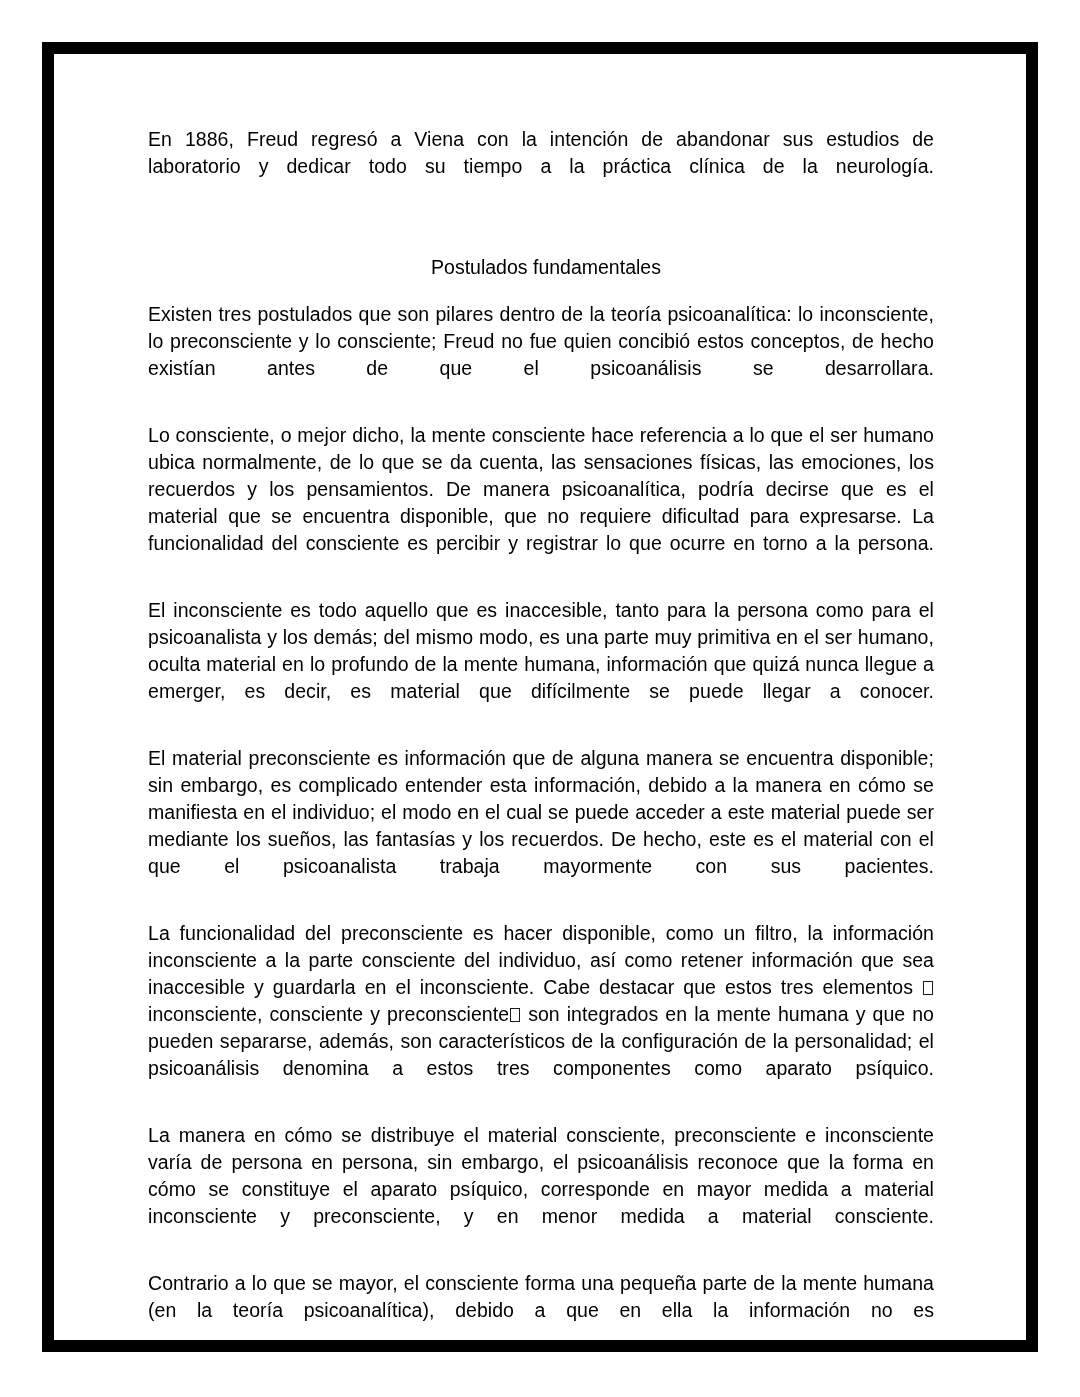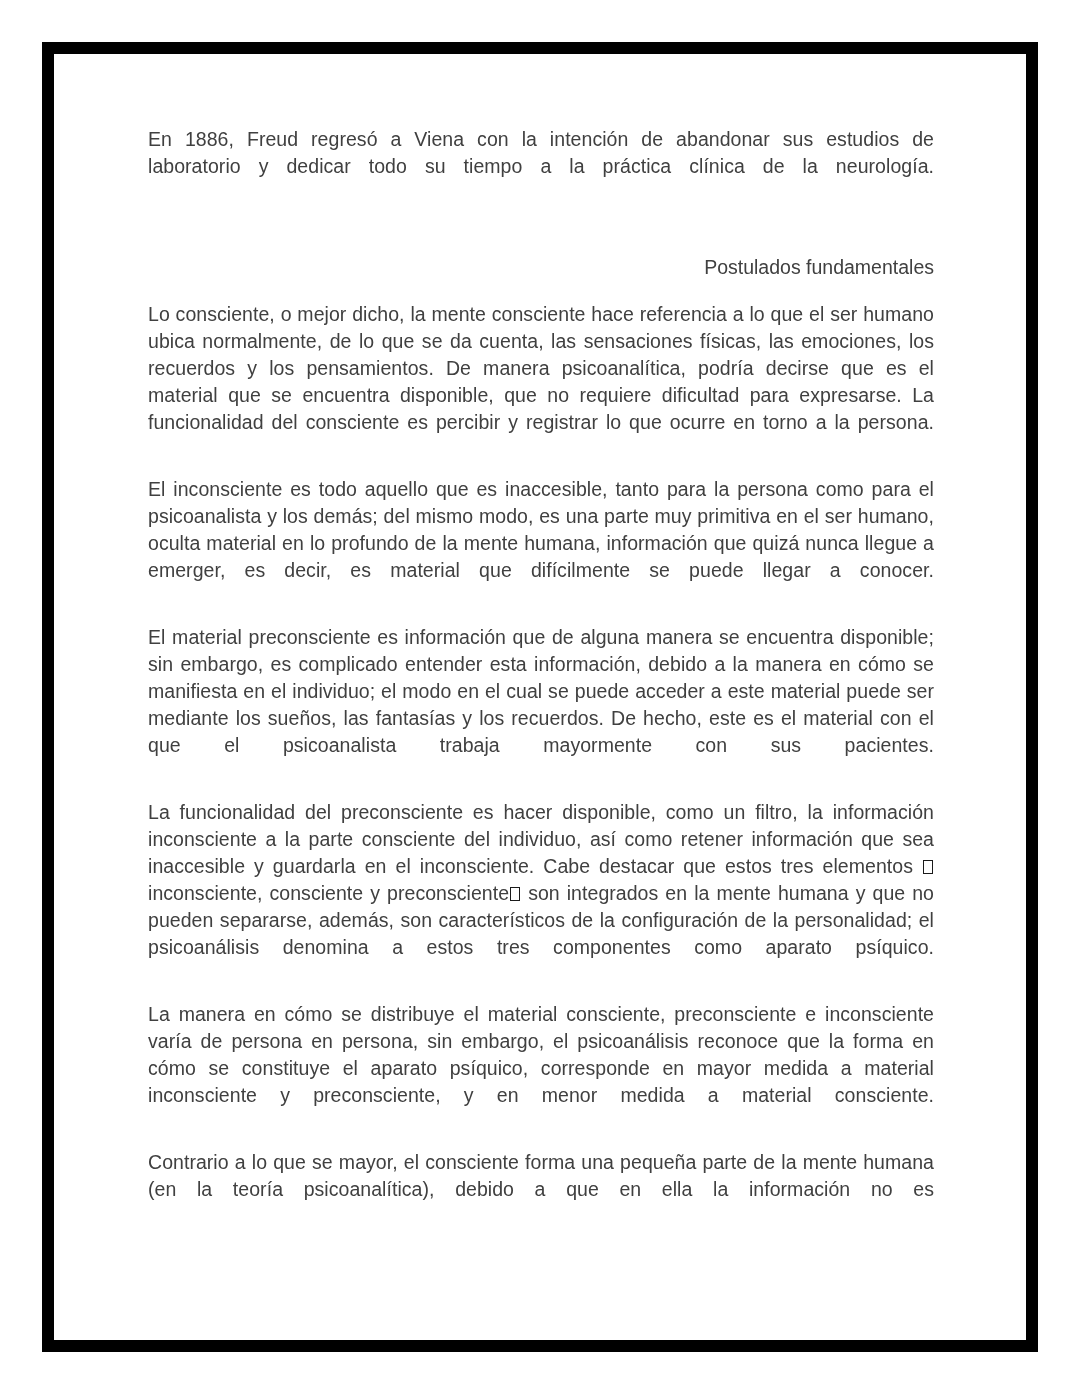--- a/index.html
+++ b/index.html
@@ -25,21 +25,21 @@
     border: 12px solid #000000;
     background: #ffffff;
   }
 
   
   .doc-body {
     position: absolute;
     left: 94px;            
     top: 72px;             
     width: 786px;          
-    color: #404040;
+    color: #000000;
   }
 
   .para {
     margin: 0 0 13px 0;
     font-size: 19.5px;
     line-height: 27px;
     text-align: justify;
     text-justify: inter-word;
     letter-spacing: 0.05px;
     
@@ -57,21 +57,21 @@
   .spacer-gap {
     height: 34px;
   }
 
   .section-heading {
     margin: 0 0 20px 0;
     padding-left: 10px;    
     font-size: 19.5px;
     line-height: 27px;
     font-weight: 400;
-    text-align: right;
+    text-align: center;
   }
 
   .tofu {
     display: inline-block;
     width: 10px;
     height: 14px;
     border: 1.3px solid #1a1a1a;
     box-sizing: border-box;
     vertical-align: -1px;
     margin: 0 1px;
@@ -83,20 +83,21 @@
 <div class="page-frame">
 
   <div class="doc-body">
 
     <p class="para">En 1886, Freud regresó a Viena con la intención de abandonar sus estudios de laboratorio y dedicar todo su tiempo a la práctica clínica de la neurología.</p>
 
     <div class="spacer-gap"></div>
 
     <p class="section-heading">Postulados fundamentales</p>
 
+    <p class="para">Existen tres postulados que son pilares dentro de la teoría psicoanalítica: lo inconsciente, lo preconsciente y lo consciente; Freud no fue quien concibió estos conceptos, de hecho existían antes de que el psicoanálisis se desarrollara.</p>
 
     <p class="para">Lo consciente, o mejor dicho, la mente consciente hace referencia a lo que el ser humano ubica normalmente, de lo que se da cuenta, las sensaciones físicas, las emociones, los recuerdos y los pensamientos. De manera psicoanalítica, podría decirse que es el material que se encuentra disponible, que no requiere dificultad para expresarse. La funcionalidad del consciente es percibir y registrar lo que ocurre en torno a la persona.</p>
 
     <p class="para">El inconsciente es todo aquello que es inaccesible, tanto para la persona como para el psicoanalista y los demás; del mismo modo, es una parte muy primitiva en el ser humano, oculta material en lo profundo de la mente humana, información que quizá nunca llegue a emerger, es decir, es material que difícilmente se puede llegar a conocer.</p>
 
     <p class="para">El material preconsciente es información que de alguna manera se encuentra disponible; sin embargo, es complicado entender esta información, debido a la manera en cómo se manifiesta en el individuo; el modo en el cual se puede acceder a este material puede ser mediante los sueños, las fantasías y los recuerdos. De hecho, este es el material con el que el psicoanalista trabaja mayormente con sus pacientes.</p>
 
     <p class="para"><span>La funcionalidad del preconsciente es hacer disponible, como un filtro, la información inconsciente a la parte consciente del individuo, así como retener información que sea inaccesible y guardarla en el inconsciente. Cabe destacar que estos tres elementos </span><span class="tofu"></span><span>inconsciente, consciente y preconsciente</span><span class="tofu"></span><span> son integrados en la mente humana y que no pueden separarse, además, son característicos de la configuración de la personalidad; el psicoanálisis denomina a estos tres componentes como aparato psíquico.</span></p>
 
     <p class="para">La manera en cómo se distribuye el material consciente, preconsciente e inconsciente varía de persona en persona, sin embargo, el psicoanálisis reconoce que la forma en cómo se constituye el aparato psíquico, corresponde en mayor medida a material inconsciente y preconsciente, y en menor medida a material consciente.</p>

